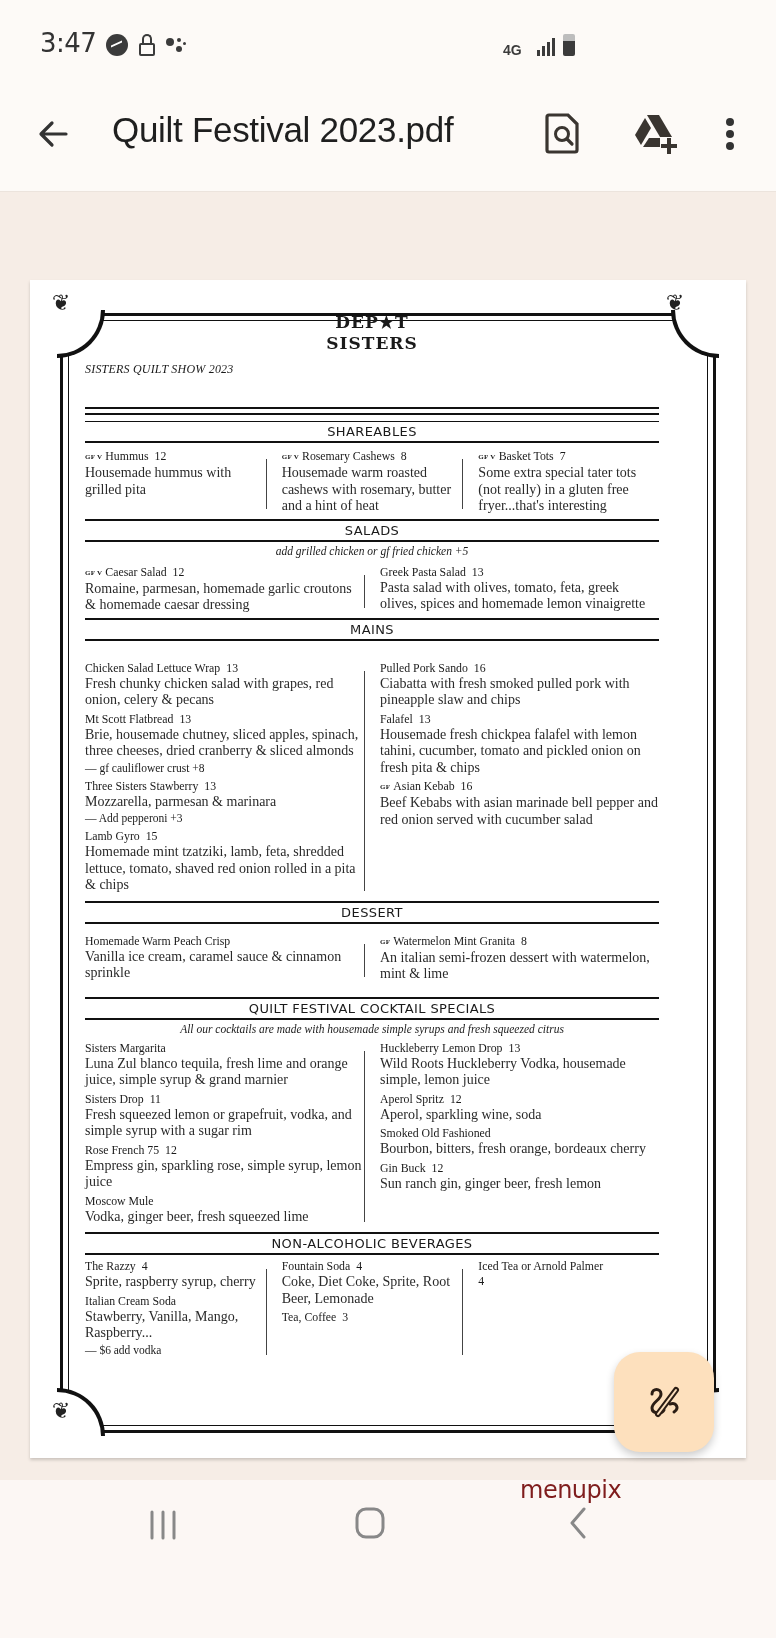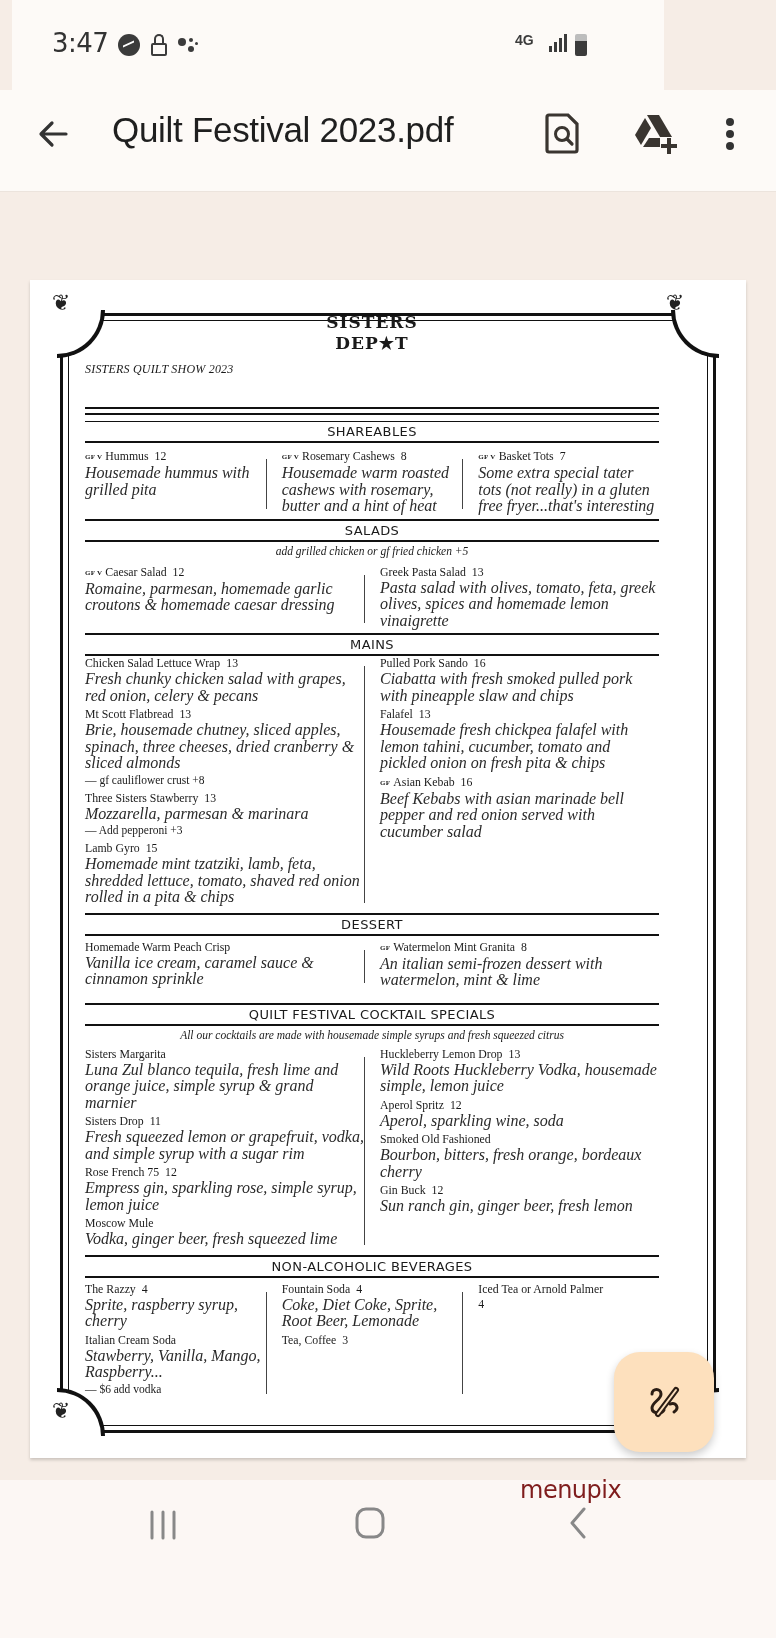--- a/index.html
+++ b/index.html
@@ -1,23 +1,23 @@
 <!DOCTYPE html>
 <html><head>
 <meta charset="utf-8">
 <style>
   * { box-sizing: border-box; margin: 0; padding: 0; }
   html, body { width: 776px; height: 1638px; overflow: hidden; }
   body { background: #f6ede6; font-family: "Liberation Sans", sans-serif; position: relative; }
 
   
-  .status-bar { position: absolute; top: 0; left: 12px; width: 652px; height: 90px; background: #fdfaf7; }
+  .status-bar { position: absolute; top: 0; left: 0; width: 776px; height: 90px; background: #fdfaf7; }
   .status-time { position: absolute; left: 40px; top: 28px; font-size: 26px; color: #333; font-family: "DejaVu Sans", sans-serif; letter-spacing: -0.5px; }
   .status-icons-left { position: absolute; left: 106px; top: 34px; display: flex; gap: 10px; align-items: center; }
-  .status-icons-right { position: absolute; left: 503px; top: 34px; display: flex; gap: 8px; align-items: flex-start; }
+  .status-icons-right { position: absolute; left: 503px; top: 34px; display: flex; gap: 8px; align-items: flex-end; }
   .ico-msgr { width: 22px; height: 22px; border-radius: 50%; background: #3b3b3b; position: relative; }
   .ico-msgr:after { content: ""; position: absolute; left: 5px; top: 9px; width: 11px; height: 4px; border-top: 2px solid #fff; transform: skewY(-25deg); }
   .ico-lock { width: 18px; height: 22px; position: relative; }
   .ico-lock .shackle { position: absolute; left: 4px; top: 0; width: 10px; height: 11px; border: 2px solid #3b3b3b; border-bottom: none; border-radius: 6px 6px 0 0; }
   .ico-lock .body { position: absolute; left: 1px; top: 9px; width: 16px; height: 13px; border: 2px solid #3b3b3b; border-radius: 2px; }
   .ico-dots { width: 20px; height: 20px; position: relative; }
   .ico-dots i { position: absolute; background: #3b3b3b; border-radius: 50%; }
   .ico-4g { font-size: 14px; font-weight: bold; color: #3b3b3b; line-height: 12px; width: 26px; }
   .ico-signal { display: flex; align-items: flex-end; gap: 2px; height: 18px; }
   .ico-signal i { width: 3px; background: #3b3b3b; display: block; }
@@ -54,21 +54,21 @@
 
   .cols { display: flex; padding: 6px 0 4px; }
   .col { flex: 1; position: relative; }
   .col + .col { padding-left: 16px; }
   .col + .col:before { content: ""; position: absolute; left: 0; top: 10px; bottom: 6px; border-left: 1px solid #444; }
   .cols.three .col + .col { padding-left: 16px; }
   .item { margin-bottom: 3px; }
   .item-name { font-family: Liberation Serif, serif; font-size: 11.8px; line-height: 15px; }
   .item-name .tag { font-size: 7px; font-weight: bold; letter-spacing: 0.3px; vertical-align: 1px; margin-right: 3px; }
   .item-price { margin-left: 6px; }
-  .item-desc { font-style: italic; font-size: 16px; line-height: 16.5px; color: #2a2a2a; }
+  .item-desc { font-size: 14px; line-height: 16.5px; color: #2a2a2a; }
   .item-addon { font-size: 11.5px; line-height: 16px; }
 
   
   .fab { position: absolute; left: 614px; top: 1352px; width: 100px; height: 100px; border-radius: 26px; background: #fde0bd; box-shadow: 0 4px 8px rgba(0,0,0,0.2); }
   .fab svg { position: absolute; left: 30px; top: 30px; }
 
   
   .nav-bar { position: absolute; top: 1480px; left: 0; width: 776px; height: 158px; background: #fcf7f4; }
   .watermark { position: absolute; left: 520px; top: 1476px; font-size: 24px; color: #7f1d1d; font-family: "DejaVu Sans", sans-serif; letter-spacing: -0.5px; }
   .nav-recents { position: absolute; left: 148px; top: 1508px; width: 32px; height: 32px; }
@@ -143,22 +143,22 @@
   <div class="corner-cut tr"></div>
   <div class="corner-cut bl"></div>
   <div class="corner-cut br"></div>
   <span class="flourish" style="left:22px;top:12px">❦</span>
   <span class="flourish" style="left:636px;top:12px">❦</span>
   <span class="flourish" style="left:22px;top:1120px">❦</span>
   <span class="page-num">58</span>
 
   <div class="menu">
     <div class="brand">
+      <div>DEP★T</div>
       <div>SISTERS</div>
-      <div>DEP★T</div>
     </div>
     <div class="subtitle">SISTERS QUILT SHOW 2023</div>
 
     <div style="height:30px"></div>
     <div class="rule"></div>
     <div style="height:4px"></div>
     <div class="rule"></div>
     <div style="height:6px"></div>
     <div class="rule thin"></div>
 
@@ -190,21 +190,21 @@
       </div>
       <div class="col">
         <div class="item-name"><span>Greek Pasta Salad</span><span class="item-price">13</span></div>
         <div class="item-desc">Pasta salad with olives, tomato, feta, greek olives, spices and homemade lemon vinaigrette</div>
       </div>
     </div>
 
     <div class="rule"></div>
     <div class="section-head">MAINS</div>
     <div class="rule"></div>
-    <div class="cols" style="padding-top:0">
+    <div class="cols" style="padding-top:20px">
       <div class="col">
         <div class="item">
           <div class="item-name"><span>Chicken Salad Lettuce Wrap</span><span class="item-price">13</span></div>
           <div class="item-desc">Fresh chunky chicken salad with grapes, red onion, celery &amp; pecans</div>
         </div>
         <div class="item">
           <div class="item-name"><span>Mt Scott Flatbread</span><span class="item-price">13</span></div>
           <div class="item-desc">Brie, housemade chutney, sliced apples, spinach, three cheeses, dried cranberry &amp; sliced almonds</div>
           <div class="item-addon">— gf cauliflower crust +8</div>
         </div>
@@ -230,21 +230,21 @@
         <div class="item">
           <div class="item-name"><span class="tag">GF</span><span>Asian Kebab</span><span class="item-price">16</span></div>
           <div class="item-desc">Beef Kebabs with asian marinade bell pepper and red onion served with cucumber salad</div>
         </div>
       </div>
     </div>
 
     <div class="rule"></div>
     <div class="section-head">DESSERT</div>
     <div class="rule"></div>
-    <div class="cols" style="padding-top:4px;padding-bottom:14px">
+    <div class="cols" style="padding-top:10px;padding-bottom:14px">
       <div class="col">
         <div class="item-name"><span>Homemade Warm Peach Crisp</span></div>
         <div class="item-desc">Vanilla ice cream, caramel sauce &amp; cinnamon sprinkle</div>
       </div>
       <div class="col">
         <div class="item-name"><span class="tag">GF</span><span>Watermelon Mint Granita</span><span class="item-price">8</span></div>
         <div class="item-desc">An italian semi-frozen dessert with watermelon, mint &amp; lime</div>
       </div>
     </div>
 

